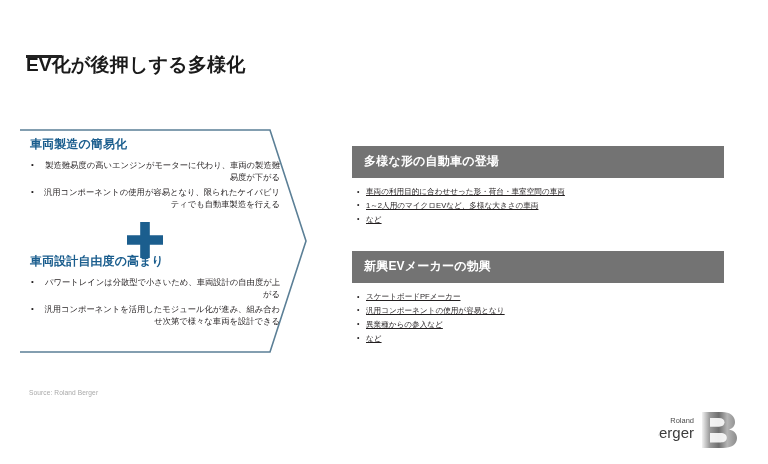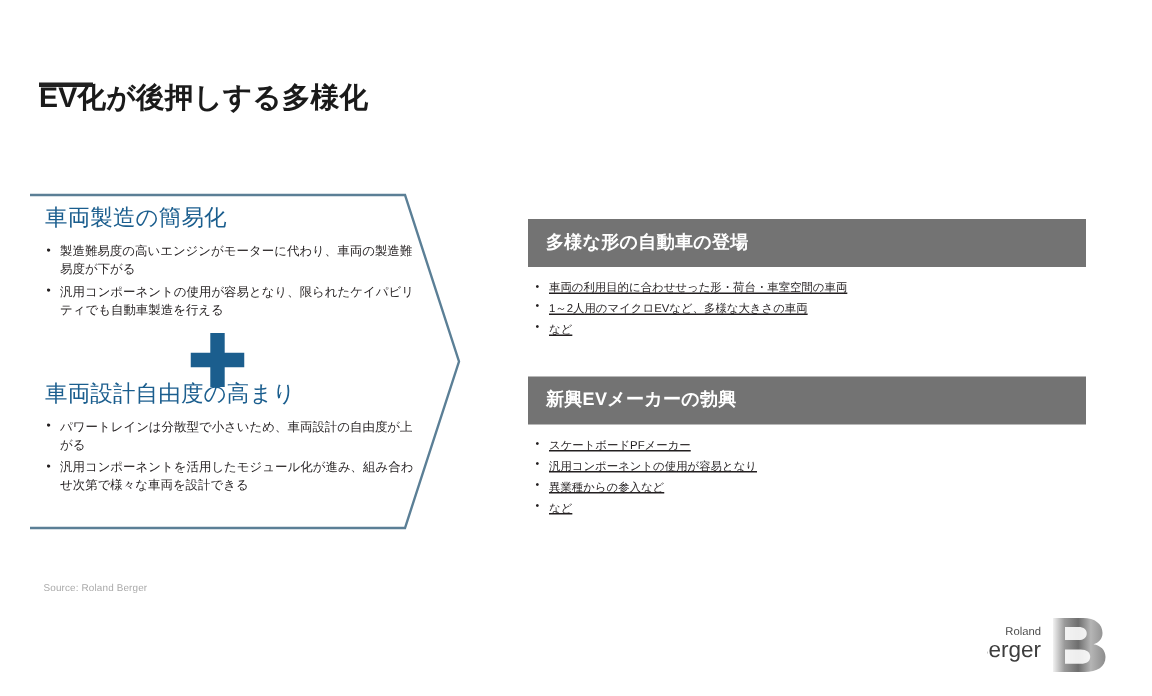--- a/index.html
+++ b/index.html
@@ -58,38 +58,39 @@
   }
   .left-block {
     position: absolute;
     left: 12px;
     width: 250px;
   }
   #left-block-1 { top: 8px; }
   #left-block-2 { top: 125px; }
 
   .left-heading {
-    font-size: 15px;
-    font-weight: normal;
+    font-size: 12px;
+    font-weight: bold;
     color: #1b5e8e;
     margin: 0 0 6px 0;
     letter-spacing: 0.1px;
   }
   .left-list {
     margin: 0;
     padding: 0;
     list-style: none;
   }
   .left-list li {
     position: relative;
     font-size: 8.3px;
     line-height: 1.45;
     color: #231f20;
     padding-left: 10px;
     margin-bottom: 3px;
+    text-align: right;
   }
   .left-list li::before {
     content: "\2022";
     position: absolute;
     left: 1px;
     top: -0.5px;
     font-size: 8px;
     color: #231f20;
   }
 

